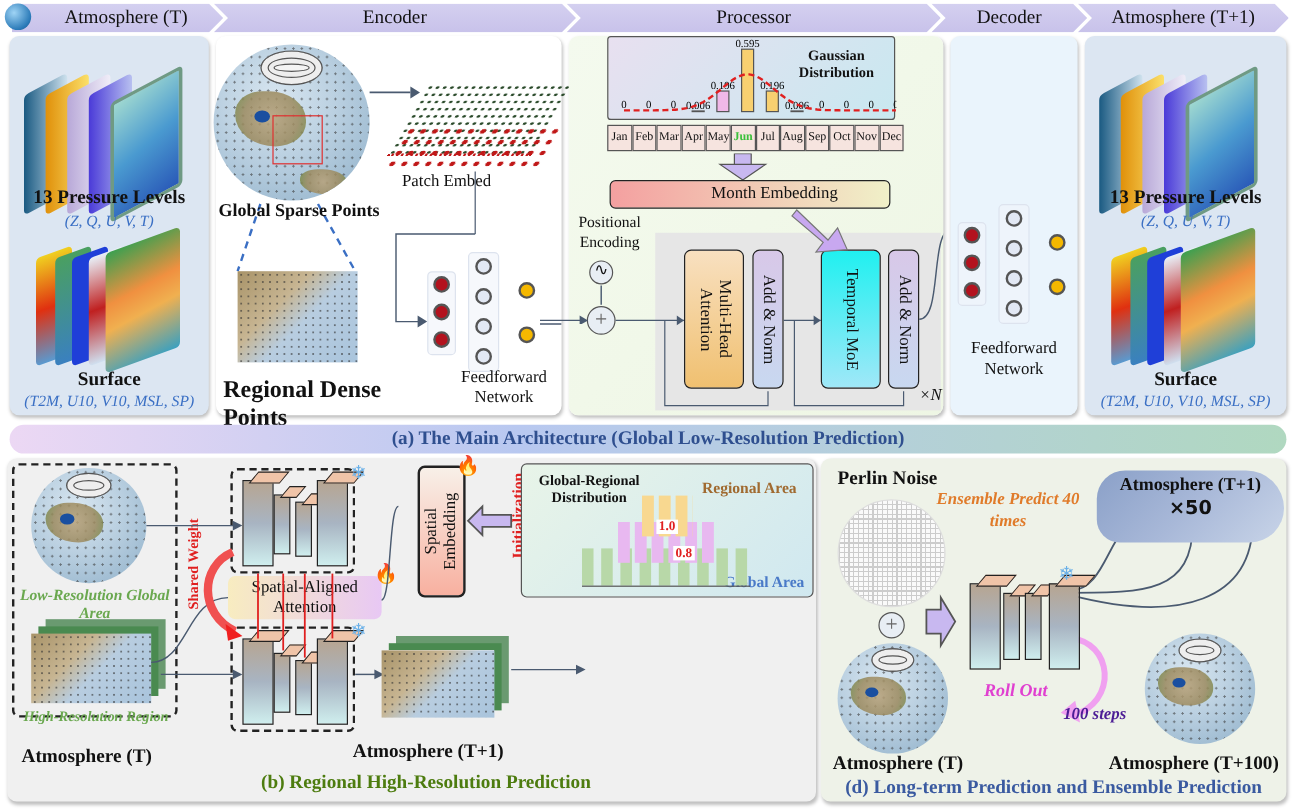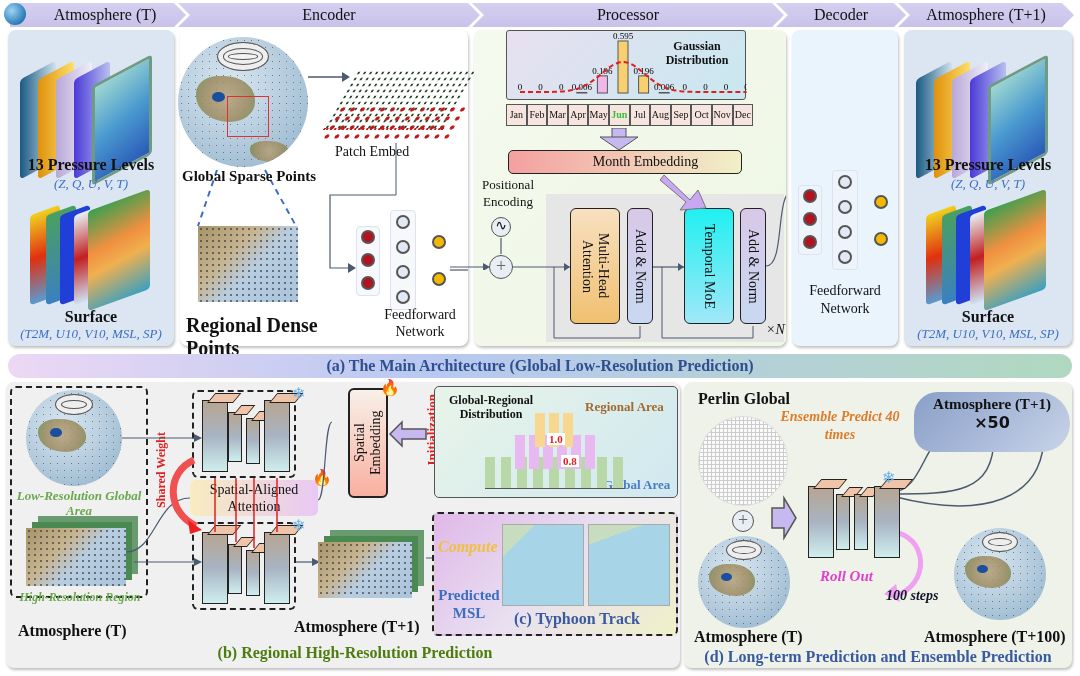--- a/index.html
+++ b/index.html
@@ -285,33 +285,26 @@
     <div class="abs bold" style="left:150px;top:12px;font-size:13px;color:#a06a30;">Regional Area</div>
     <div class="abs bold" style="left:168px;top:90px;font-size:13px;color:#4a7ac8;">Global Area</div>
     <div class="abs" style="left:50px;top:70px;width:140px;height:32px;background-image:linear-gradient(90deg,#b8d8a8 0 10px,transparent 10px 16px);background-size:16px 100%;border-bottom:1px solid #555;"></div>
     <div class="abs" style="left:80px;top:48px;width:80px;height:34px;background-image:linear-gradient(90deg,#e8b8f0 0 10px,transparent 10px 14px);background-size:14px 100%;"></div>
     <div class="abs" style="left:100px;top:26px;width:42px;height:34px;background-image:linear-gradient(90deg,#f8d890 0 10px,transparent 10px 14px);background-size:14px 100%;"></div>
     <div class="abs bold" style="left:112px;top:46px;font-size:11px;color:#e02020;background:#fff;padding:0 2px;">1.0</div>
     <div class="abs bold" style="left:126px;top:68px;font-size:11px;color:#e02020;background:#fff;padding:0 2px;">0.8</div>
     <div class="abs bold" style="left:144px;top:92px;font-size:11px;color:#e02020;background:#fff;padding:0 2px;margin-top:36px;">0.5</div>
   </div>
 
-  <div class="dashed" style="left:426px;top:130px;width:246px;height:124px;background:linear-gradient(135deg,#e0b8e8,#e8e0f0 50%,#f0f0c8);">
-    <div class="abs bold" style="left:4px;top:24px;font-size:16px;font-style:italic;color:#f0c040;">Compute</div>
-    <div class="abs bold center" style="left:0;top:72px;width:70px;font-size:15px;color:#3a6fc4;line-height:18px;">Predicted MSL</div>
-    <div class="abs" style="left:68px;top:10px;width:82px;height:82px;background:linear-gradient(135deg,#c8dcc0 0 20%,#a8d4e8 20%);border:1px solid #aaa;"></div>
-    <div class="abs" style="left:154px;top:10px;width:82px;height:82px;background:linear-gradient(160deg,#c8dcc0 0 18%,#a8d4e8 18%);border:1px solid #aaa;"></div>
-    <div class="abs bold" style="left:80px;top:96px;font-size:16px;color:#3a5aa0;">(c) Typhoon Track</div>
-  </div>
 
   <div class="abs bold center" style="left:12px;top:262px;width:674px;font-size:16px;color:#4d7c0f;">(b) Regional High-Resolution Prediction</div>
 </div>
 
 <div class="panel" style="left:684px;top:382px;width:388px;height:286px;background:#eef2e8;">
-  <div class="abs bold" style="left:14px;top:8px;font-size:16px;">Perlin Global</div>
+  <div class="abs bold" style="left:14px;top:8px;font-size:16px;">Perlin Noise</div>
   <div class="abs" style="left:14px;top:34px;width:90px;height:90px;border-radius:50%;background:#fafafa;background-image:repeating-linear-gradient(0deg,#ccc 0 1px,transparent 1px 4px),repeating-linear-gradient(90deg,#ccc 0 1px,transparent 1px 4px);border:1px solid #ddd;"></div>
   <div class="abs" style="left:48px;top:128px;width:22px;height:22px;border:1.5px solid #555;border-radius:50%;background:#e8eef4;font-size:18px;line-height:18px;text-align:center;color:#666;">+</div>
   <div class="globe" style="left:14px;top:154px;width:92px;height:92px;">
     <div class="poles"></div>
     <div class="land" style="left:12%;top:30%;width:50%;height:35%;"></div>
     <div class="abs" style="left:25%;top:40%;width:12%;height:9%;background:#1a4fa0;border-radius:50%;"></div>
   </div>
   <div class="abs bold" style="left:10px;top:246px;font-size:16px;">Atmosphere (T)</div>
 
   <svg class="abs" style="left:0;top:0;" width="388" height="286">
@@ -333,21 +326,21 @@
   <div class="block3d" style="left:170px;top:112px;width:14px;height:56px;"></div>
   <div class="block3d" style="left:190px;top:104px;width:26px;height:72px;"></div>
   <div class="abs" style="left:198px;top:86px;font-size:16px;color:#6ab0e8;">❄</div>
 
   <div class="abs center" style="left:230px;top:10px;width:156px;height:60px;border-radius:30px 40px 36px 24px;background:linear-gradient(135deg,#8aa0c8,#a8b8d8 50%,#c8d4e8);">
     <div class="bold" style="font-size:15px;margin-top:4px;">Atmosphere (T+1)</div>
     <div class="bold" style="font-size:16px;font-family:'DejaVu Sans',sans-serif;">×50</div>
   </div>
 
   <div class="abs bold" style="left:136px;top:186px;font-size:15px;font-style:italic;color:#e040d0;">Roll Out</div>
-  <div class="abs bold" style="left:202px;top:206px;font-size:14px;font-style:italic;color:#0f172a;">100 steps</div>
+  <div class="abs bold" style="left:202px;top:206px;font-size:14px;font-style:italic;color:#4c1d95;">100 steps</div>
 
   <div class="globe" style="left:270px;top:146px;width:92px;height:92px;">
     <div class="poles"></div>
     <div class="land" style="left:12%;top:30%;width:50%;height:35%;"></div>
     <div class="abs" style="left:25%;top:40%;width:12%;height:9%;background:#1a4fa0;border-radius:50%;"></div>
   </div>
   <div class="abs bold" style="left:240px;top:246px;font-size:16px;">Atmosphere (T+100)</div>
 
   <div class="abs bold center" style="left:0;top:266px;width:388px;font-size:16px;color:#3a5aa0;">(d) Long-term Prediction and Ensemble Prediction</div>
 </div>

